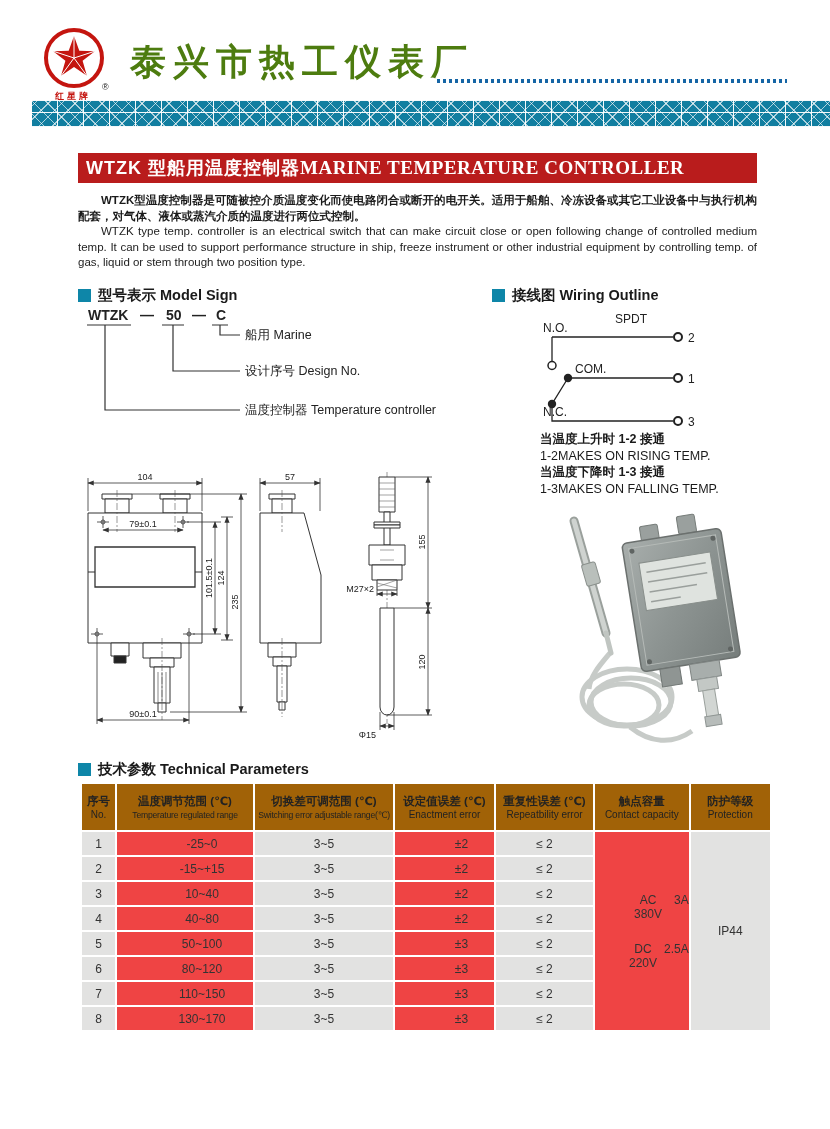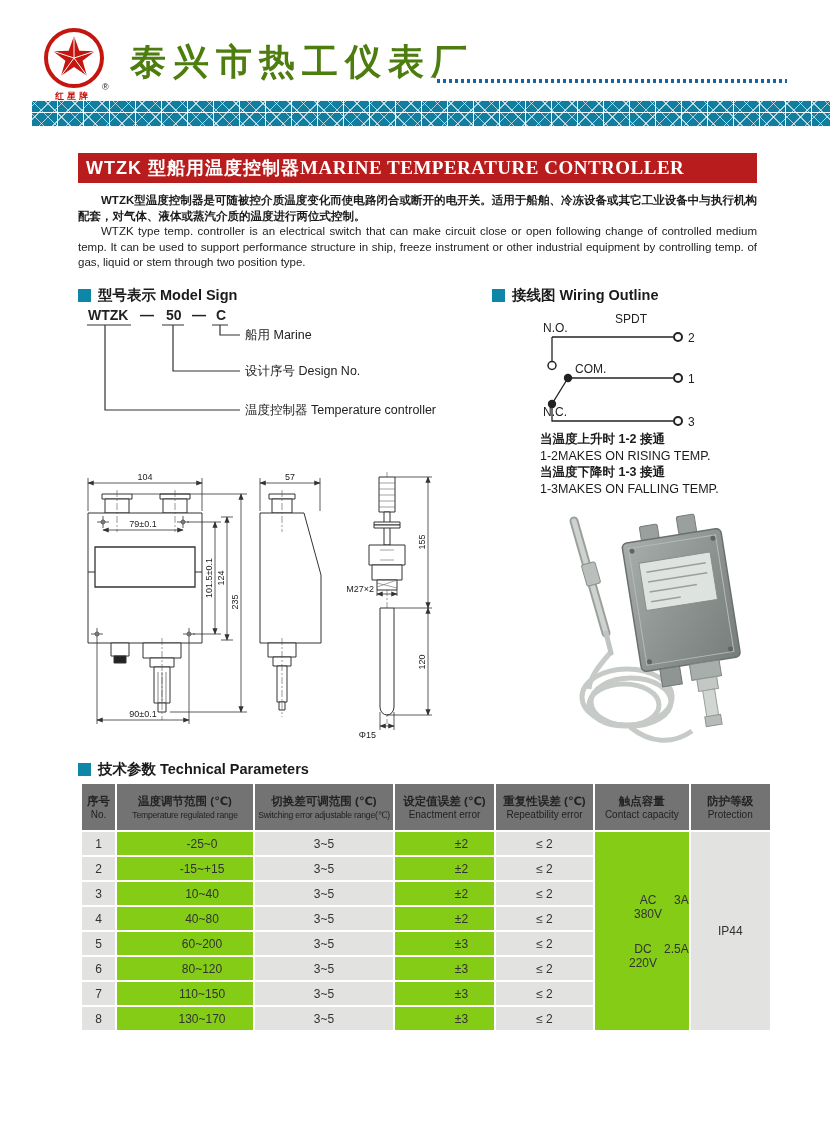--- a/index.html
+++ b/index.html
@@ -59,27 +59,27 @@
 
   
   svg text{ font-family:"Liberation Sans","DejaVu Sans",sans-serif; fill:#222; }
   .dwg line,.dwg path,.dwg rect,.dwg circle,.dwg polygon{ vector-effect:non-scaling-stroke; }
 
   
   .params-table{
     left:80px; top:782px; border-collapse:separate; border-spacing:2px; table-layout:fixed;
   }
   .params-table th,.params-table td{ text-align:center; vertical-align:middle; overflow:hidden; }
-  .params-table th{ background:#737373; height:46px; font-weight:normal; padding:1px; }
+  .params-table th{ background:#a16207; height:46px; font-weight:normal; padding:1px; }
   .params-table th .h-zh{ font-size:11.5px; font-weight:bold; color:#222; display:block; line-height:15px; }
   .params-table th .h-en{ font-size:10px; color:#222; display:block; line-height:12px; }
   .params-table th .tight{ font-size:8.6px; letter-spacing:-0.2px; }
   .params-table td{ height:23px; font-size:12px; color:#333; }
   .c-gray{ background:#e2e2e1; }
-  .c-blue{ background:#84cc16;padding-left:34px; }
+  .c-blue{ background:#ef4444;padding-left:34px; }
   .merge-cell{ vertical-align:middle; }
   .contact-stack{ display:flex; flex-direction:column; justify-content:center; gap:7px; height:100%; }
   .contact-stack .grp{ display:flex; flex-direction:row; gap:7px; }
   .contact-stack .grp+.grp{ margin-top:14px; }
 </style>
 </head>
 <body>
 
 <div class="page">
 
@@ -456,21 +456,21 @@
       </tr>
       <tr>
         <td class="c-gray">4</td>
         <td class="c-blue">40~80</td>
         <td class="c-gray">3~5</td>
         <td class="c-blue">±2</td>
         <td class="c-gray">≤ 2</td>
       </tr>
       <tr>
         <td class="c-gray">5</td>
-        <td class="c-blue">60~200</td>
+        <td class="c-blue">50~100</td>
         <td class="c-gray">3~5</td>
         <td class="c-blue">±3</td>
         <td class="c-gray">≤ 2</td>
       </tr>
       <tr>
         <td class="c-gray">6</td>
         <td class="c-blue">80~120</td>
         <td class="c-gray">3~5</td>
         <td class="c-blue">±3</td>
         <td class="c-gray">≤ 2</td>

